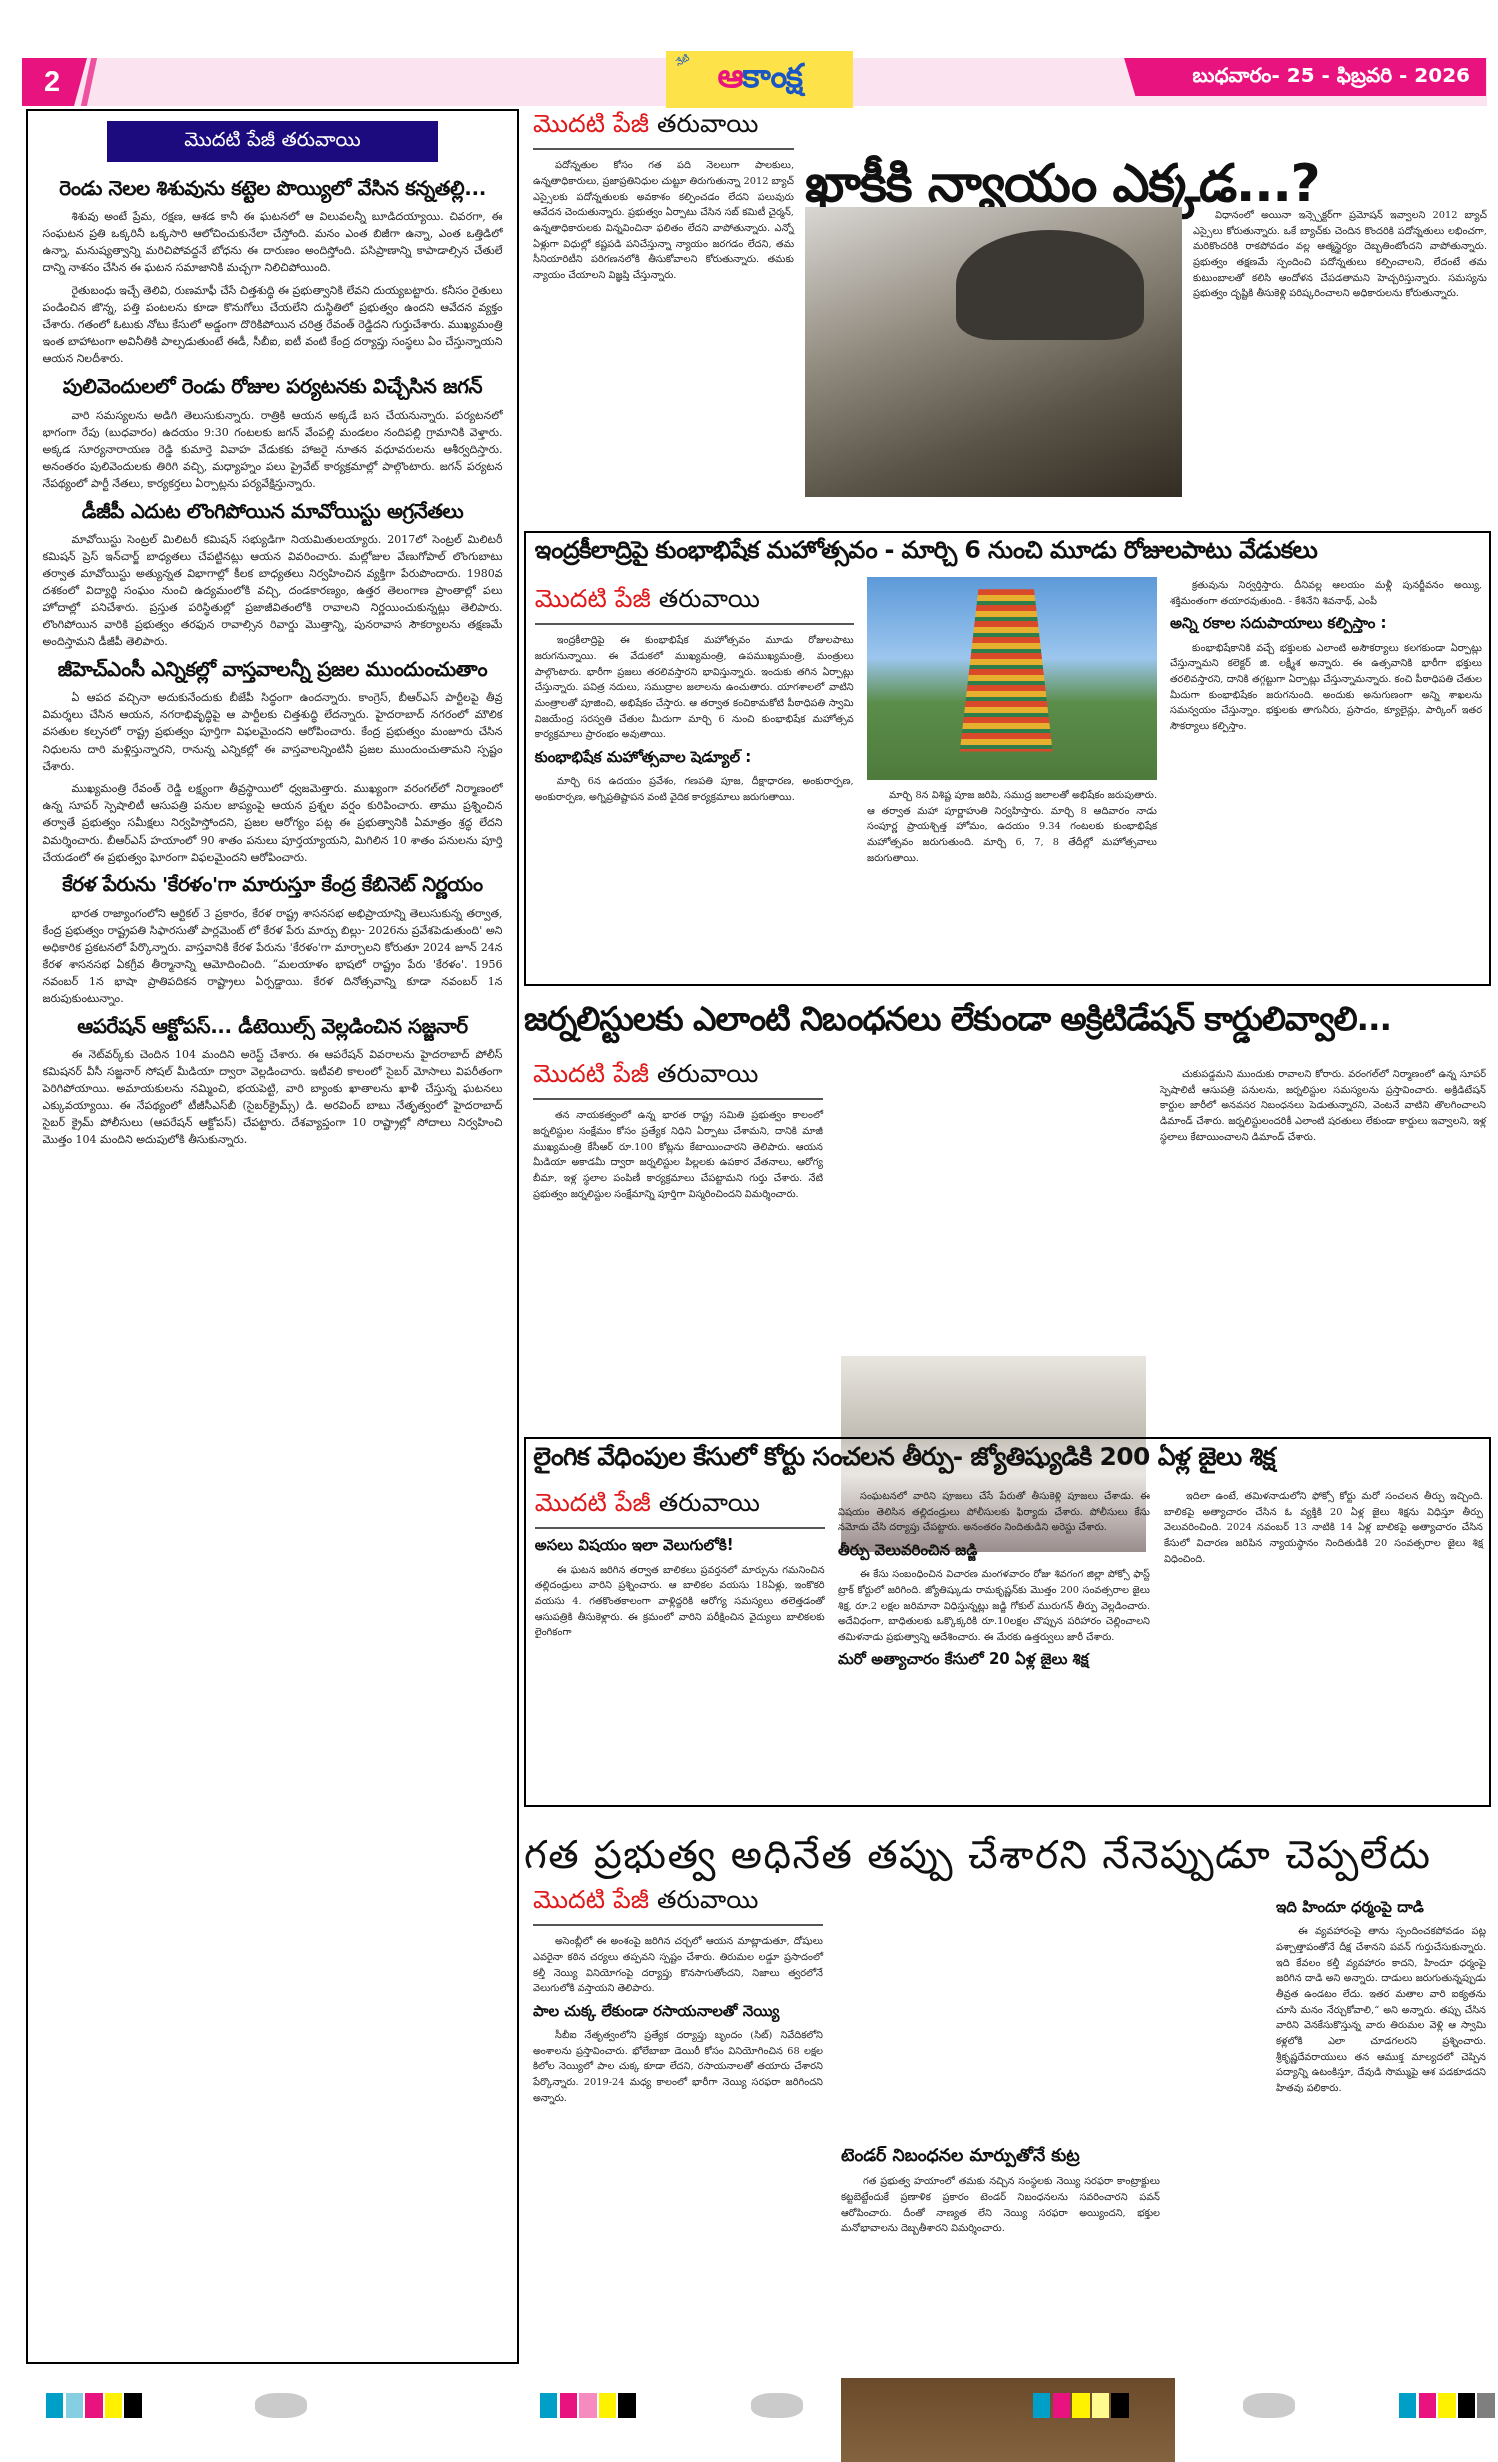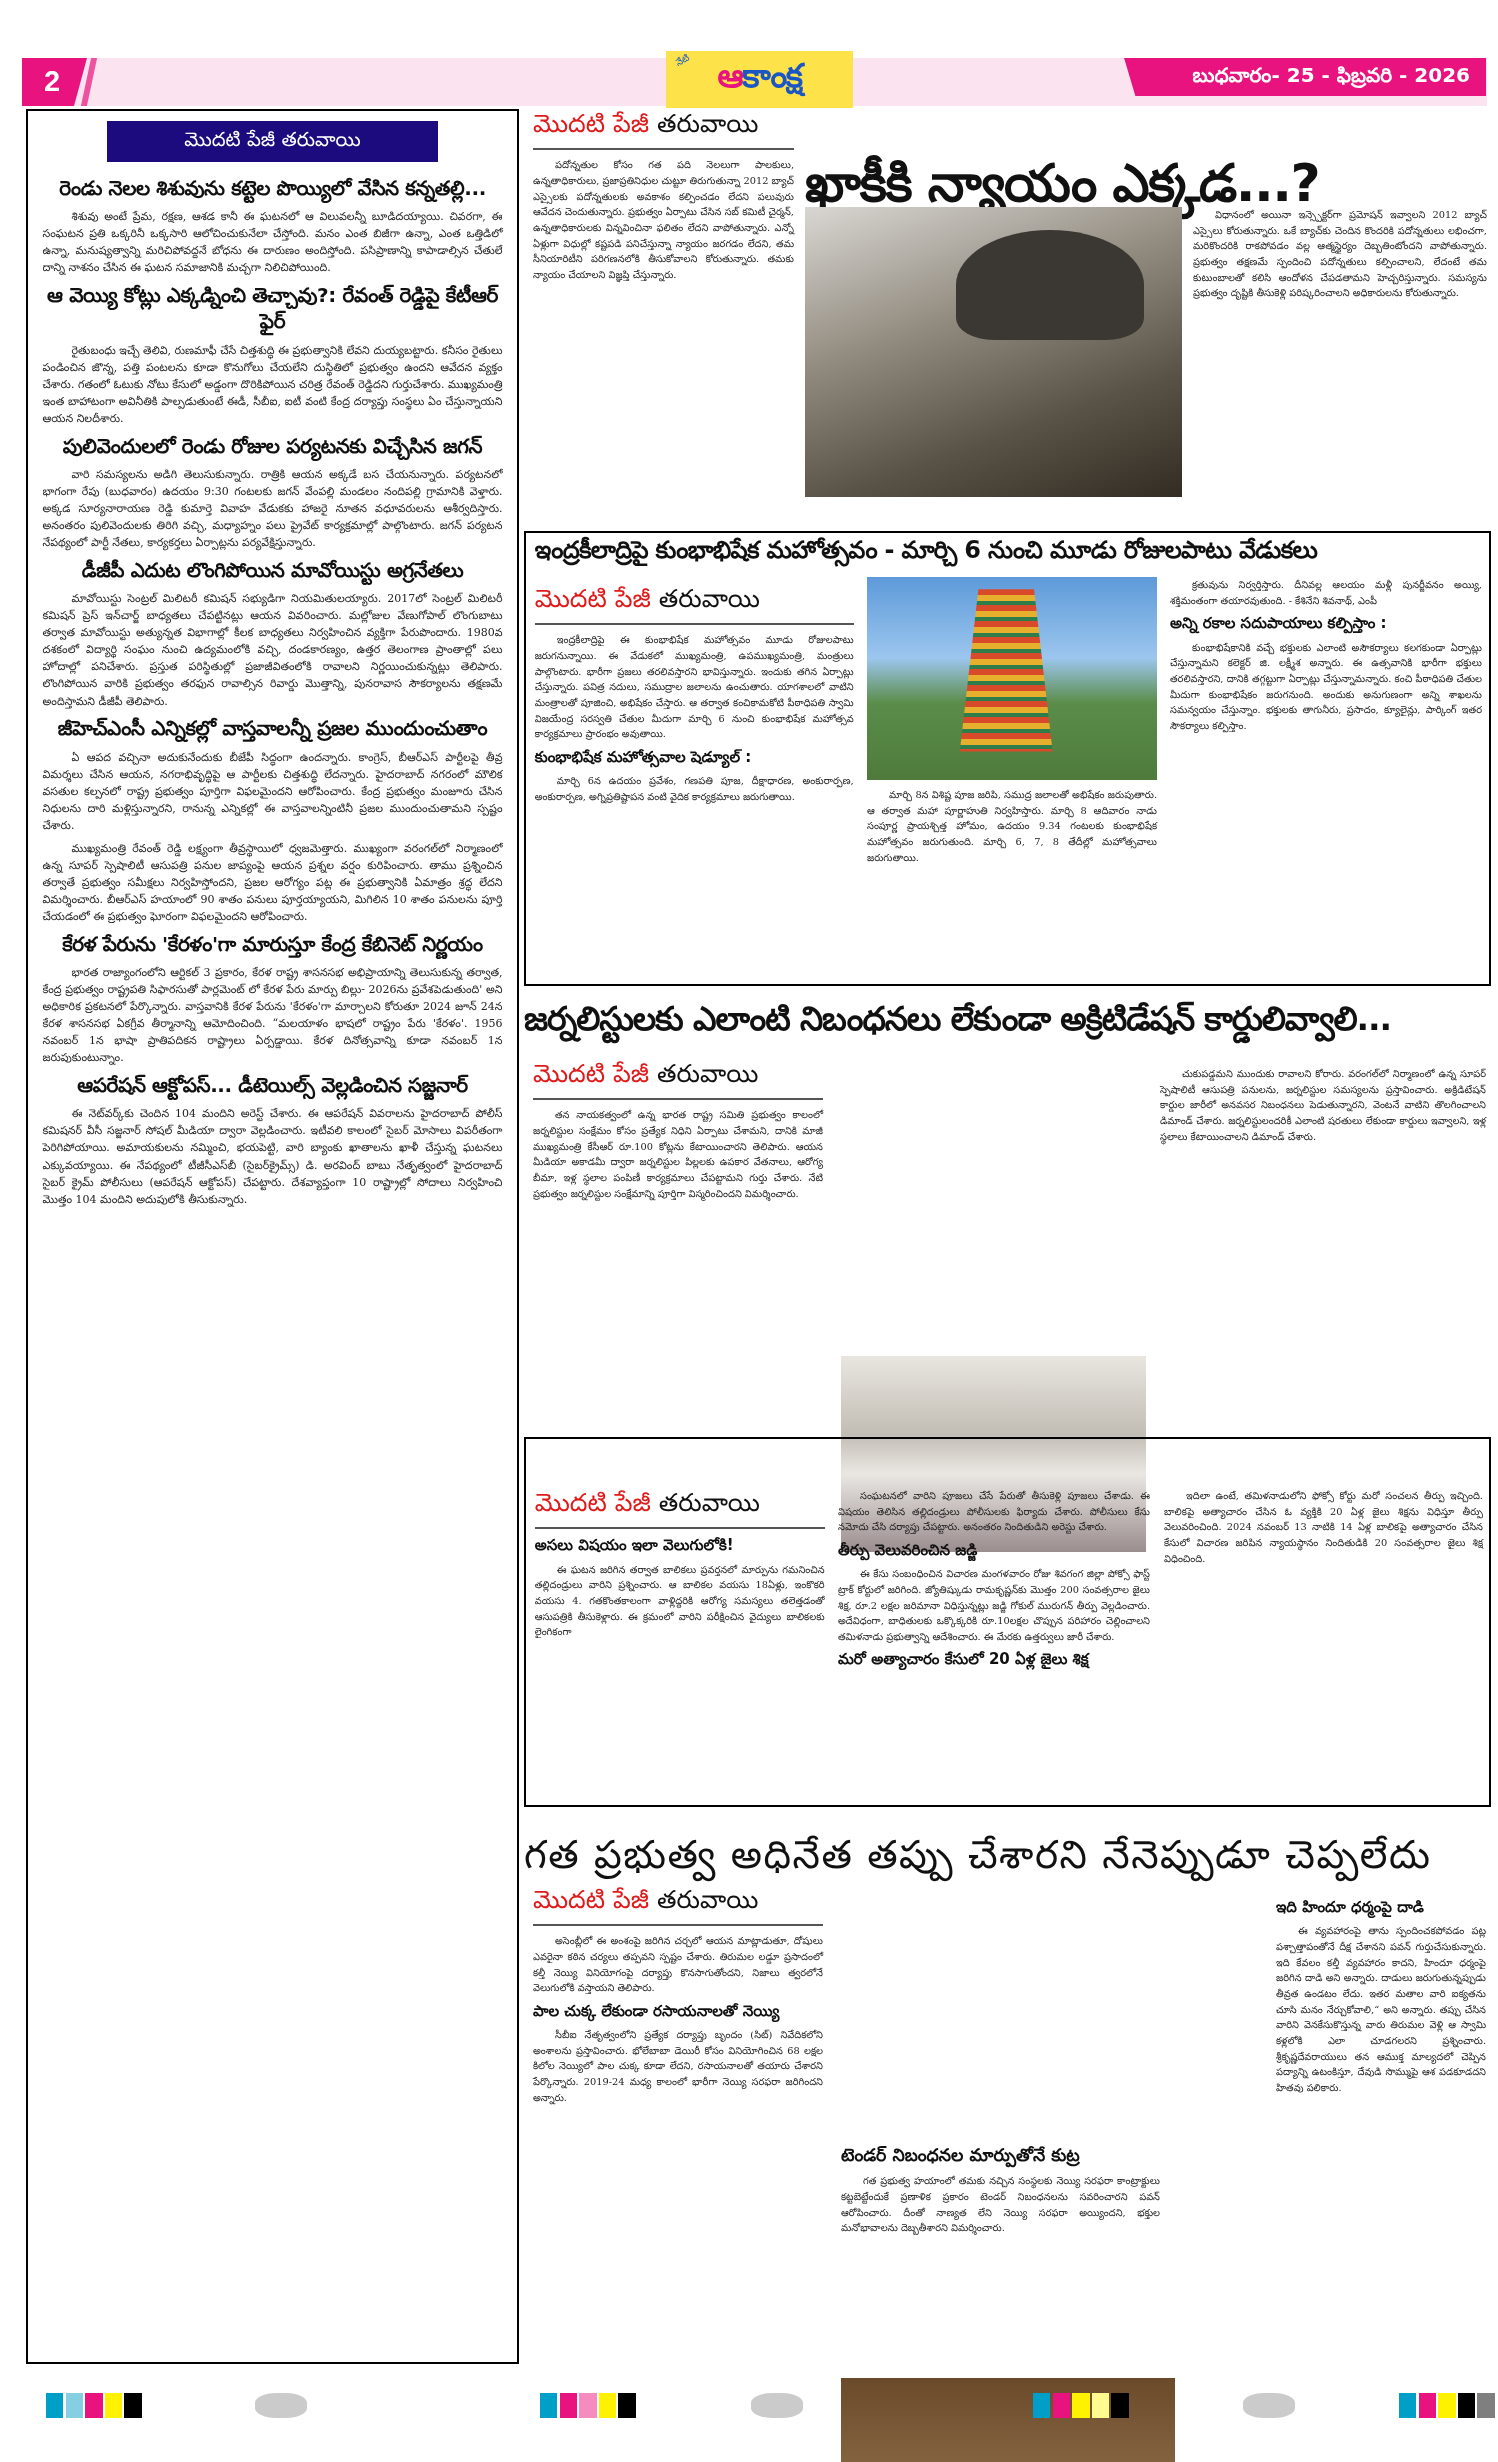--- a/index.html
+++ b/index.html
@@ -73,21 +73,20 @@
 <div class="date-band">బుధవారం- 25 - ఫిబ్రవరి - 2026</div>
 
 <div class="left-col">
   <div class="left-banner">మొదటి పేజీ తరువాయి</div>
   <div id="left-articles">
       <div class="l-article">
         <div class="l-head">రెండు నెలల శిశువును కట్టెల పొయ్యిలో వేసిన కన్నతల్లి...</div>
         <p class="body-text">శిశువు అంటే ప్రేమ, రక్షణ, ఆశడ కానీ ఈ ఘటనలో ఆ విలువలన్నీ బూడిదయ్యాయి. చివరగా, ఈ సంఘటన ప్రతి ఒక్కరినీ ఒక్కసారి ఆలోచించుకునేలా చేస్తోంది. మనం ఎంత బిజీగా ఉన్నా, ఎంత ఒత్తిడిలో ఉన్నా, మనుష్యత్వాన్ని మరిచిపోవద్దనే బోధను ఈ దారుణం అందిస్తోంది. పసిప్రాణాన్ని కాపాడాల్సిన చేతులే దాన్ని నాశనం చేసిన ఈ ఘటన సమాజానికి మచ్చగా నిలిచిపోయింది.</p>
       </div>
       <div class="l-article">
-        <div class="l-head">ఆ వెయ్యి కోట్లు ఎక్కడ్నించి తెచ్చావు?: రేవంత్ రెడ్డిపై కేటీఆర్ ఫైర్</div>
         <p class="body-text">రైతుబంధు ఇచ్చే తెలివి, రుణమాఫీ చేసే చిత్తశుద్ధి ఈ ప్రభుత్వానికి లేవని దుయ్యబట్టారు. కనీసం రైతులు పండించిన జొన్న, పత్తి పంటలను కూడా కొనుగోలు చేయలేని దుస్థితిలో ప్రభుత్వం ఉందని ఆవేదన వ్యక్తం చేశారు. గతంలో ఓటుకు నోటు కేసులో అడ్డంగా దొరికిపోయిన చరిత్ర రేవంత్ రెడ్డిదని గుర్తుచేశారు. ముఖ్యమంత్రి ఇంత బాహాటంగా అవినీతికి పాల్పడుతుంటే ఈడీ, సీబీఐ, ఐటీ వంటి కేంద్ర దర్యాప్తు సంస్థలు ఏం చేస్తున్నాయని ఆయన నిలదీశారు.</p>
       </div>
       <div class="l-article">
         <div class="l-head">పులివెందులలో రెండు రోజుల పర్యటనకు విచ్చేసిన జగన్</div>
         <p class="body-text">వారి సమస్యలను అడిగి తెలుసుకున్నారు. రాత్రికి ఆయన అక్కడే బస చేయనున్నారు. పర్యటనలో భాగంగా రేపు (బుధవారం) ఉదయం 9:30 గంటలకు జగన్ వేంపల్లి మండలం నందిపల్లి గ్రామానికి వెళ్తారు. అక్కడ సూర్యనారాయణ రెడ్డి కుమార్తె వివాహ వేడుకకు హాజరై నూతన వధూవరులను ఆశీర్వదిస్తారు. అనంతరం పులివెందులకు తిరిగి వచ్చి, మధ్యాహ్నం పలు ప్రైవేట్ కార్యక్రమాల్లో పాల్గొంటారు. జగన్ పర్యటన నేపథ్యంలో పార్టీ నేతలు, కార్యకర్తలు ఏర్పాట్లను పర్యవేక్షిస్తున్నారు.</p>
       </div>
       <div class="l-article">
         <div class="l-head">డీజీపీ ఎదుట లొంగిపోయిన మావోయిస్టు అగ్రనేతలు</div>
         <p class="body-text">మావోయిస్టు సెంట్రల్ మిలిటరీ కమిషన్ సభ్యుడిగా నియమితులయ్యారు. 2017లో సెంట్రల్ మిలిటరీ కమిషన్ ప్రెస్ ఇన్‌చార్జ్ బాధ్యతలు చేపట్టినట్లు ఆయన వివరించారు. మల్లోజుల వేణుగోపాల్ లొంగుబాటు తర్వాత మావోయిస్టు అత్యున్నత విభాగాల్లో కీలక బాధ్యతలు నిర్వహించిన వ్యక్తిగా పేరుపొందారు. 1980వ దశకంలో విద్యార్థి సంఘం నుంచి ఉద్యమంలోకి వచ్చి, దండకారణ్యం, ఉత్తర తెలంగాణ ప్రాంతాల్లో పలు హోదాల్లో పనిచేశారు. ప్రస్తుత పరిస్థితుల్లో ప్రజాజీవితంలోకి రావాలని నిర్ణయించుకున్నట్లు తెలిపారు. లొంగిపోయిన వారికి ప్రభుత్వం తరఫున రావాల్సిన రివార్డు మొత్తాన్ని, పునరావాస సౌకర్యాలను తక్షణమే అందిస్తామని డీజీపీ తెలిపారు.</p>
       </div>
@@ -145,20 +144,21 @@
   <div class="r-label"><span class="red">మొదటి పేజీ</span> <span class="black">తరువాయి</span></div>
   <div class="r-rule"></div>
   <p class="small-text">తన నాయకత్వంలో ఉన్న భారత రాష్ట్ర సమితి ప్రభుత్వం కాలంలో జర్నలిస్టుల సంక్షేమం కోసం ప్రత్యేక నిధిని ఏర్పాటు చేశామని, దానికి మాజీ ముఖ్యమంత్రి కేసీఆర్ రూ.100 కోట్లను కేటాయించారని తెలిపారు. ఆయన మీడియా అకాడమీ ద్వారా జర్నలిస్టుల పిల్లలకు ఉపకార వేతనాలు, ఆరోగ్య బీమా, ఇళ్ల స్థలాల పంపిణీ కార్యక్రమాలు చేపట్టామని గుర్తు చేశారు. నేటి ప్రభుత్వం జర్నలిస్టుల సంక్షేమాన్ని పూర్తిగా విస్మరించిందని విమర్శించారు.</p>
 </div>
 <div class="sec photo photo-group" style="left:841px; top:1066px; width:305px; height:196px;"></div>
 <div class="sec" style="left:1160px; top:1066px; width:326px;">
   <p class="small-text">చుకుపడ్డమని ముందుకు రావాలని కోరారు. వరంగల్‌లో నిర్మాణంలో ఉన్న సూపర్ స్పెషాలిటీ ఆసుపత్రి పనులను, జర్నలిస్టుల సమస్యలను ప్రస్తావించారు. అక్రిడిటేషన్ కార్డుల జారీలో అనవసర నిబంధనలు పెడుతున్నారని, వెంటనే వాటిని తొలగించాలని డిమాండ్ చేశారు. జర్నలిస్టులందరికీ ఎలాంటి షరతులు లేకుండా కార్డులు ఇవ్వాలని, ఇళ్ల స్థలాలు కేటాయించాలని డిమాండ్ చేశారు.</p>
 </div>
 
 <div class="sec boxed" style="left:524px; top:1437px; width:967px; height:370px; padding:4.4px 7.3px;">
+  <div class="hl-m" style="font-size:25px;">లైంగిక వేధింపుల కేసులో కోర్టు సంచలన తీర్పు- జ్యోతిష్యుడికి 200 ఏళ్ల జైలు శిక్ష</div>
   <div style="position:absolute; left:8.7px; top:49px; width:290px;">
     <div class="r-label"><span class="red">మొదటి పేజీ</span> <span class="black">తరువాయి</span></div>
     <div class="r-rule"></div>
     <div class="sub-head">అసలు విషయం ఇలా వెలుగులోకి!</div>
     <p class="small-text">ఈ ఘటన జరిగిన తర్వాత బాలికలు ప్రవర్తనలో మార్పును గమనించిన తల్లిదండ్రులు వారిని ప్రశ్నించారు. ఆ బాలికల వయసు 18ఏళ్లు, ఇంకొకరి వయసు 4. గతకొంతకాలంగా వాళ్లిద్దరికి ఆరోగ్య సమస్యలు తలెత్తడంతో ఆసుపత్రికి తీసుకెళ్లారు. ఈ క్రమంలో వారిని పరీక్షించిన వైద్యులు బాలికలకు లైంగికంగా</p>
   </div>
   <div style="position:absolute; left:312px; top:49px; width:312px;">
     <p class="small-text">సంఘటనలో వారిని పూజలు చేసే పేరుతో తీసుకెళ్లి పూజలు చేశాడు. ఈ విషయం తెలిసిన తల్లిదండ్రులు పోలీసులకు ఫిర్యాదు చేశారు. పోలీసులు కేసు నమోదు చేసి దర్యాప్తు చేపట్టారు. అనంతరం నిందితుడిని అరెస్టు చేశారు.</p>
     <div class="sub-head">తీర్పు వెలువరించిన జడ్జి</div>
     <p class="small-text">ఈ కేసు సంబంధించిన విచారణ మంగళవారం రోజు శివగంగ జిల్లా పోక్సో ఫాస్ట్ ట్రాక్ కోర్టులో జరిగింది. జ్యోతిష్కుడు రామకృష్ణన్‌కు మొత్తం 200 సంవత్సరాల జైలు శిక్ష, రూ.2 లక్షల జరిమానా విధిస్తున్నట్లు జడ్జి గోకుల్ మురుగన్ తీర్పు వెల్లడించారు. అదేవిధంగా, బాధితులకు ఒక్కొక్కరికి రూ.10లక్షల చొప్పున పరిహారం చెల్లించాలని తమిళనాడు ప్రభుత్వాన్ని ఆదేశించారు. ఈ మేరకు ఉత్తర్వులు జారీ చేశారు.</p>

